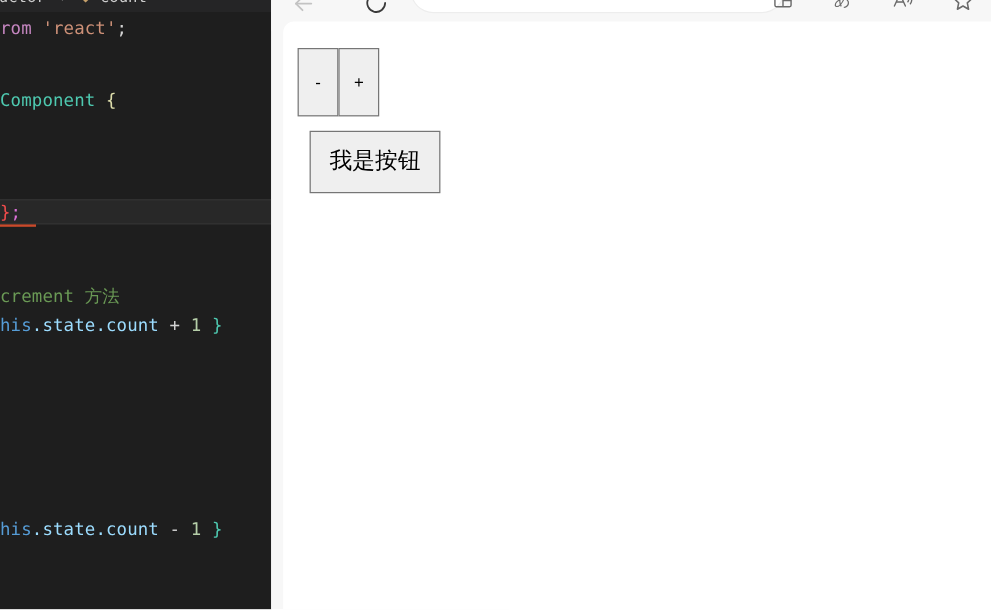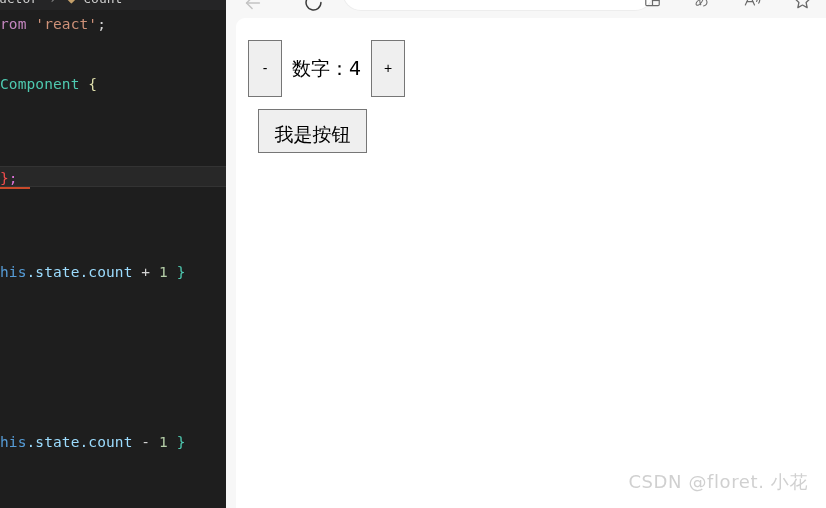--- a/index.html
+++ b/index.html
@@ -208,25 +208,25 @@
     color: #000000;
     margin: 0 10px;
     white-space: nowrap;
     font-family: "DejaVu Sans", "Liberation Sans", sans-serif;
   }
   .btn-wide {
     position: absolute;
     left: 22px;
     top: 91px;
     width: 109px;
-    height: 44px;
+    height: 52px;
     font-size: 19px;
     text-align: center;
     line-height: 50px;
-    font-family: Liberation Serif, serif;
+    font-family: Liberation Mono, monospace;
   }
 
   .watermark {
     position: absolute;
     right: 18px;
     bottom: 14px;
     font-size: 18px;
     color: #d0d0d0;
     letter-spacing: 0.6px;
     white-space: nowrap;
@@ -248,20 +248,21 @@
         <span class="bc-seg">count</span>
       </div>
     </div>
 
     <div class="code-area">
         <div class="code-line" style="top: 4px;"><span class="tok-kw">rom </span><span class="tok-str">'react'</span><span class="tok-punct">;</span></div>
         <div class="code-line" style="top: 64px;"><span class="tok-class">Component </span><span class="tok-brace-y">{</span></div>
         <div class="line-highlight" style="top: 156px;"></div>
         <div class="squiggle" style="top: 177px; left: 0px; width: 30px;"></div>
         <div class="code-line" style="top: 158px;"><span class="tok-err">}</span><span class="tok-brace-p">;</span></div>
+        <div class="code-line" style="top: 228px;"><span class="tok-comment">crement 方法</span></div>
         <div class="code-line" style="top: 252px;"><span class="tok-this">his</span><span class="tok-prop">.state</span><span class="tok-prop">.count</span><span class="tok-op"> + </span><span class="tok-num">1</span><span class="tok-green-b"> }</span></div>
         <div class="code-line" style="top: 422px;"><span class="tok-this">his</span><span class="tok-prop">.state</span><span class="tok-prop">.count</span><span class="tok-op"> - </span><span class="tok-num">1</span><span class="tok-green-b"> }</span></div>
       </div>
   </div>
 
   <div class="browser">
 
     <div class="toolbar">
 
       <div class="tb-icon nav-back">
@@ -315,22 +316,20 @@
         <svg width="21" height="21" viewBox="0 0 24 24" fill="none" stroke="currentColor" stroke-width="1.5" stroke-linejoin="round">
           <path d="M12 3.8l2.6 5.6 5.9.7-4.4 4.1 1.2 6-5.3-3-5.3 3 1.2-6L3.5 10l5.9-.7z"></path>
         </svg>
       </div>
     </div>
 
     <div class="viewport">
 
       <div class="counter-row">
         <button class="ui-btn btn-step">-</button>
-        <span class="count-text">数字：4</span>
         <button class="ui-btn btn-step">+</button>
       </div>
 
       <button class="ui-btn btn-wide">我是按钮</button>
 
-      <div class="watermark">CSDN @floret. 小花</div>
     </div>
   </div>
 </div>
 
 </body></html>

